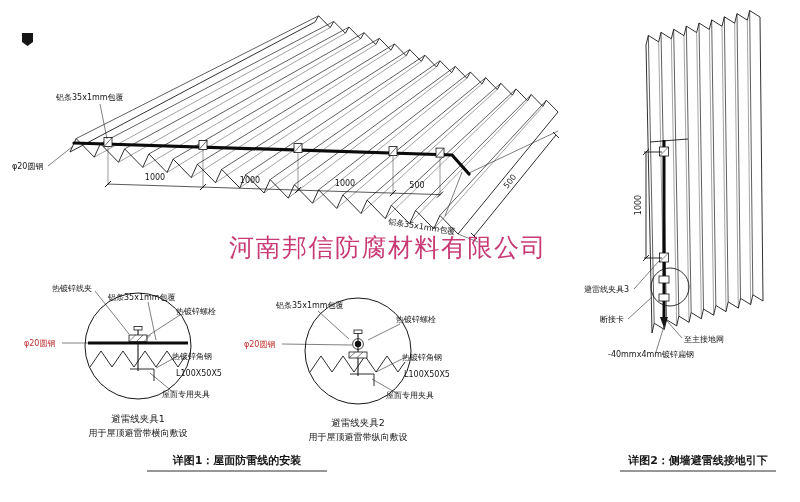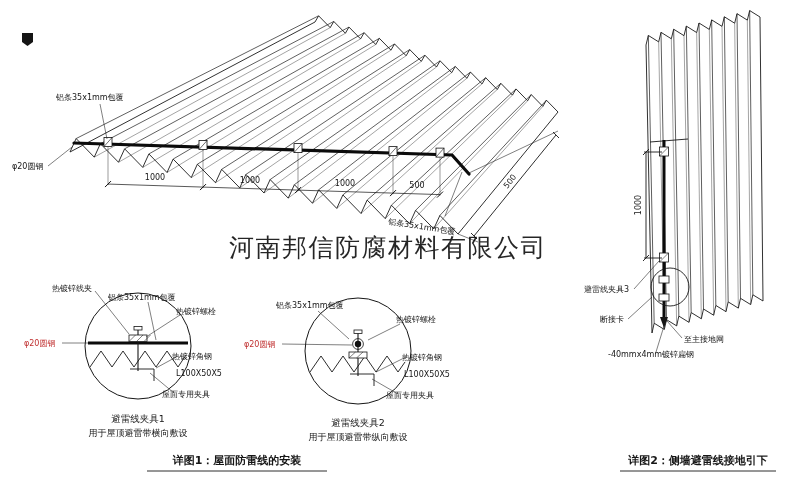--- a/index.html
+++ b/index.html
@@ -1,19 +1,19 @@
 <!DOCTYPE html>
 <html><head>
 <meta charset="utf-8">
 <style>
   html,body{margin:0;padding:0}
   body{width:800px;height:502px;background:#fff;font-family:"DejaVu Sans",sans-serif;overflow:hidden}
   .canvas{position:relative;width:800px;height:502px;background:#fff}
   .canvas>svg{position:absolute;left:0;top:0}
-  .watermark{position:absolute;left:229px;top:231px;font-size:25px;color:#000000;letter-spacing:1.5px;opacity:.85;white-space:nowrap;font-family:"DejaVu Sans",sans-serif}
+  .watermark{position:absolute;left:229px;top:231px;font-size:25px;color:#be185d;letter-spacing:1.5px;opacity:.85;white-space:nowrap;font-family:"DejaVu Sans",sans-serif}
   text{fill:#161616;font-family:"DejaVu Sans",sans-serif}
   .t8{font-size:8px}
   .t9{font-size:9px}
   .t95{font-size:9.5px}
   .cap{font-size:11px;font-weight:bold}
   .red{fill:#c03030}
   .mid{text-anchor:middle}
   .ln{stroke:#161616;stroke-width:.55;fill:none}
   .ln2{stroke:#161616;stroke-width:.9;fill:none}
 </style>

